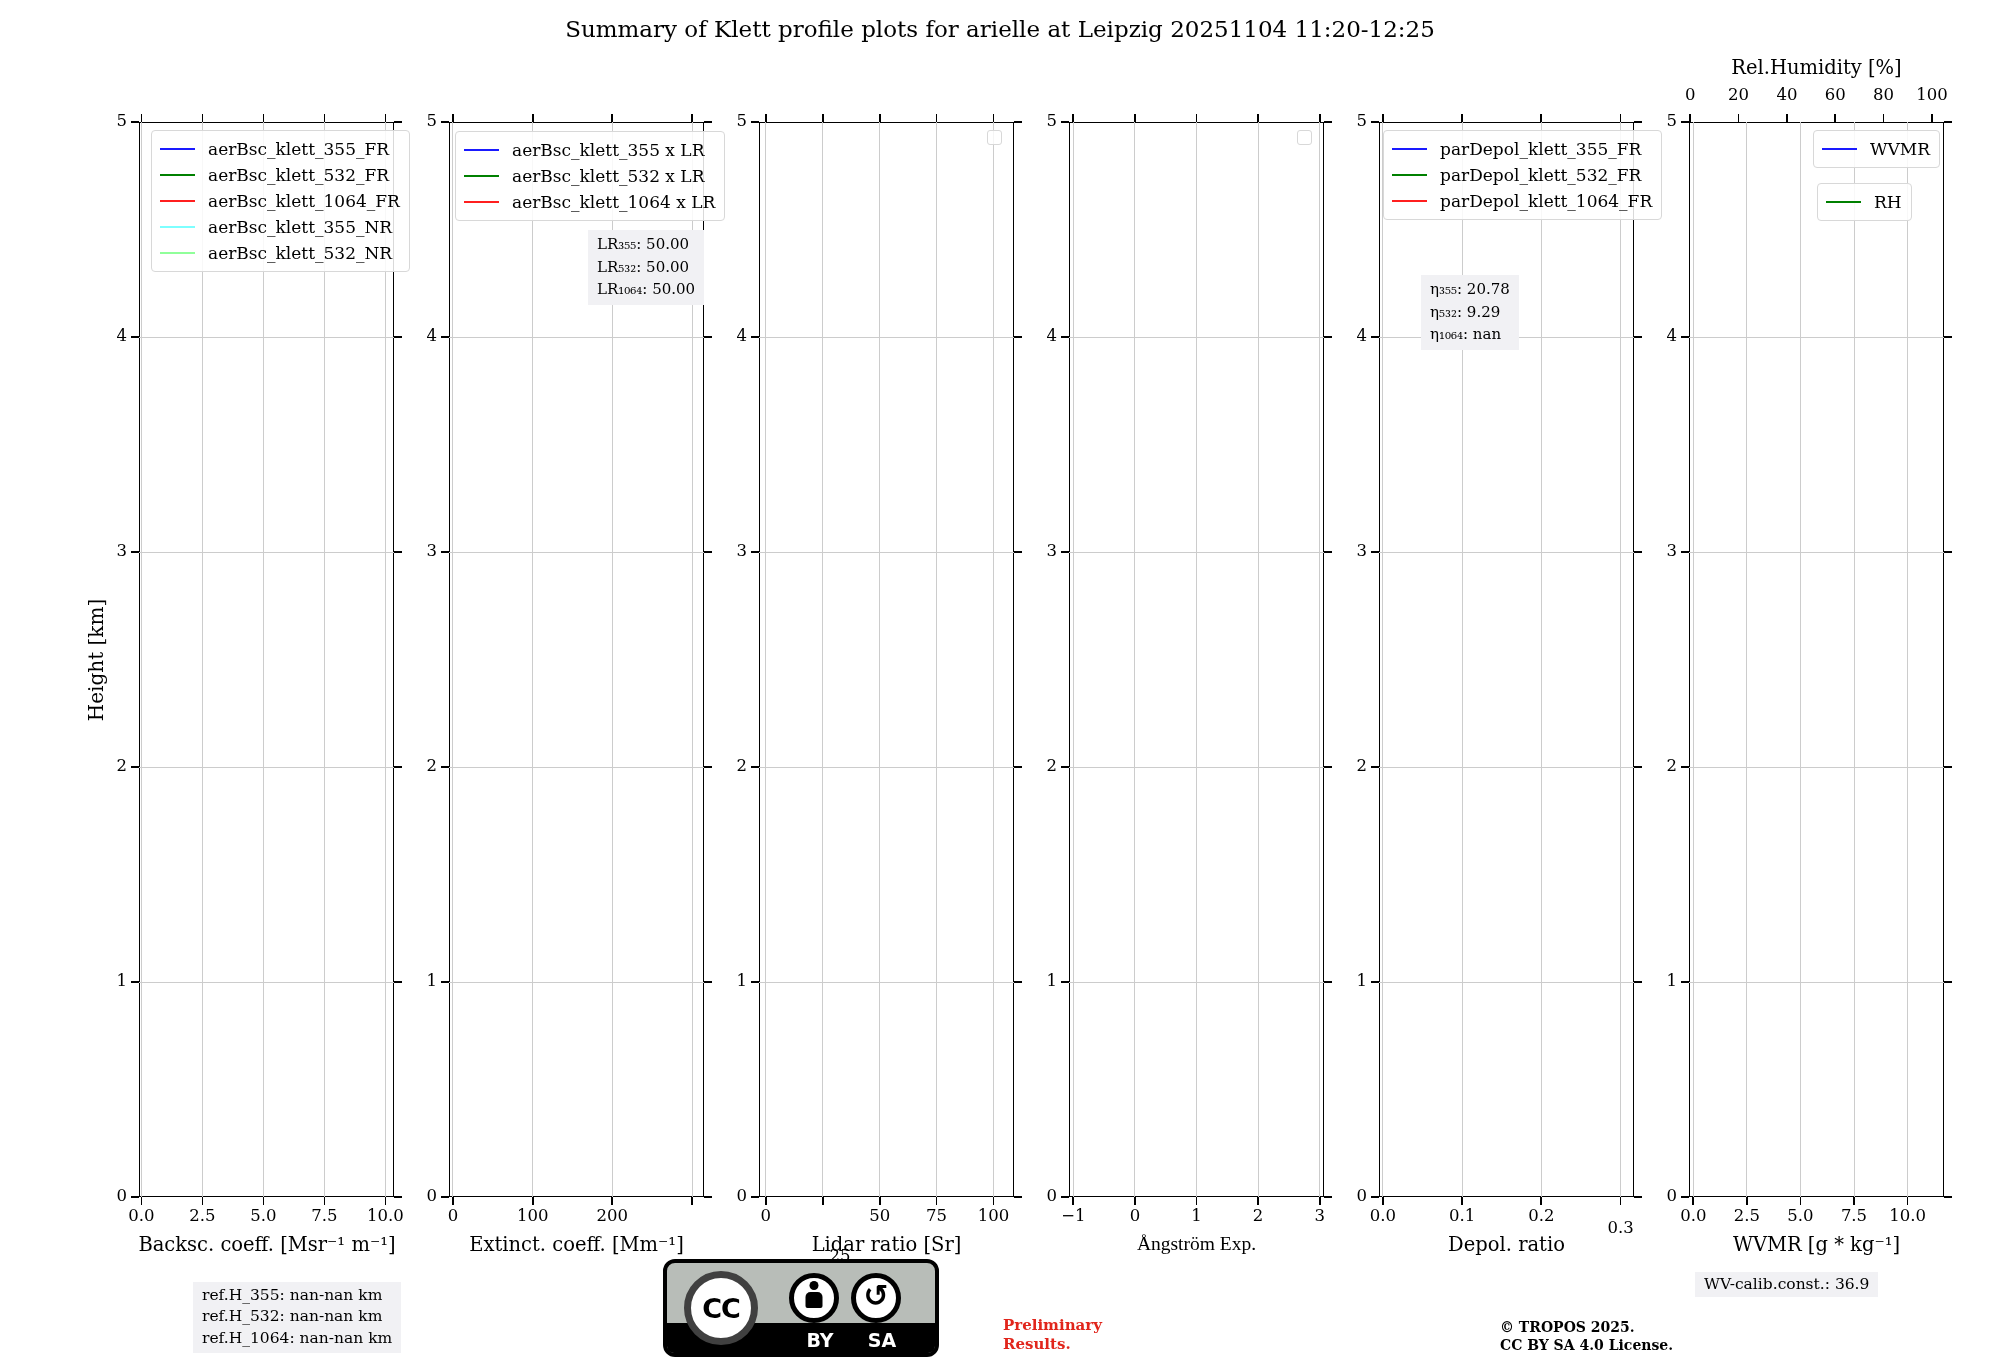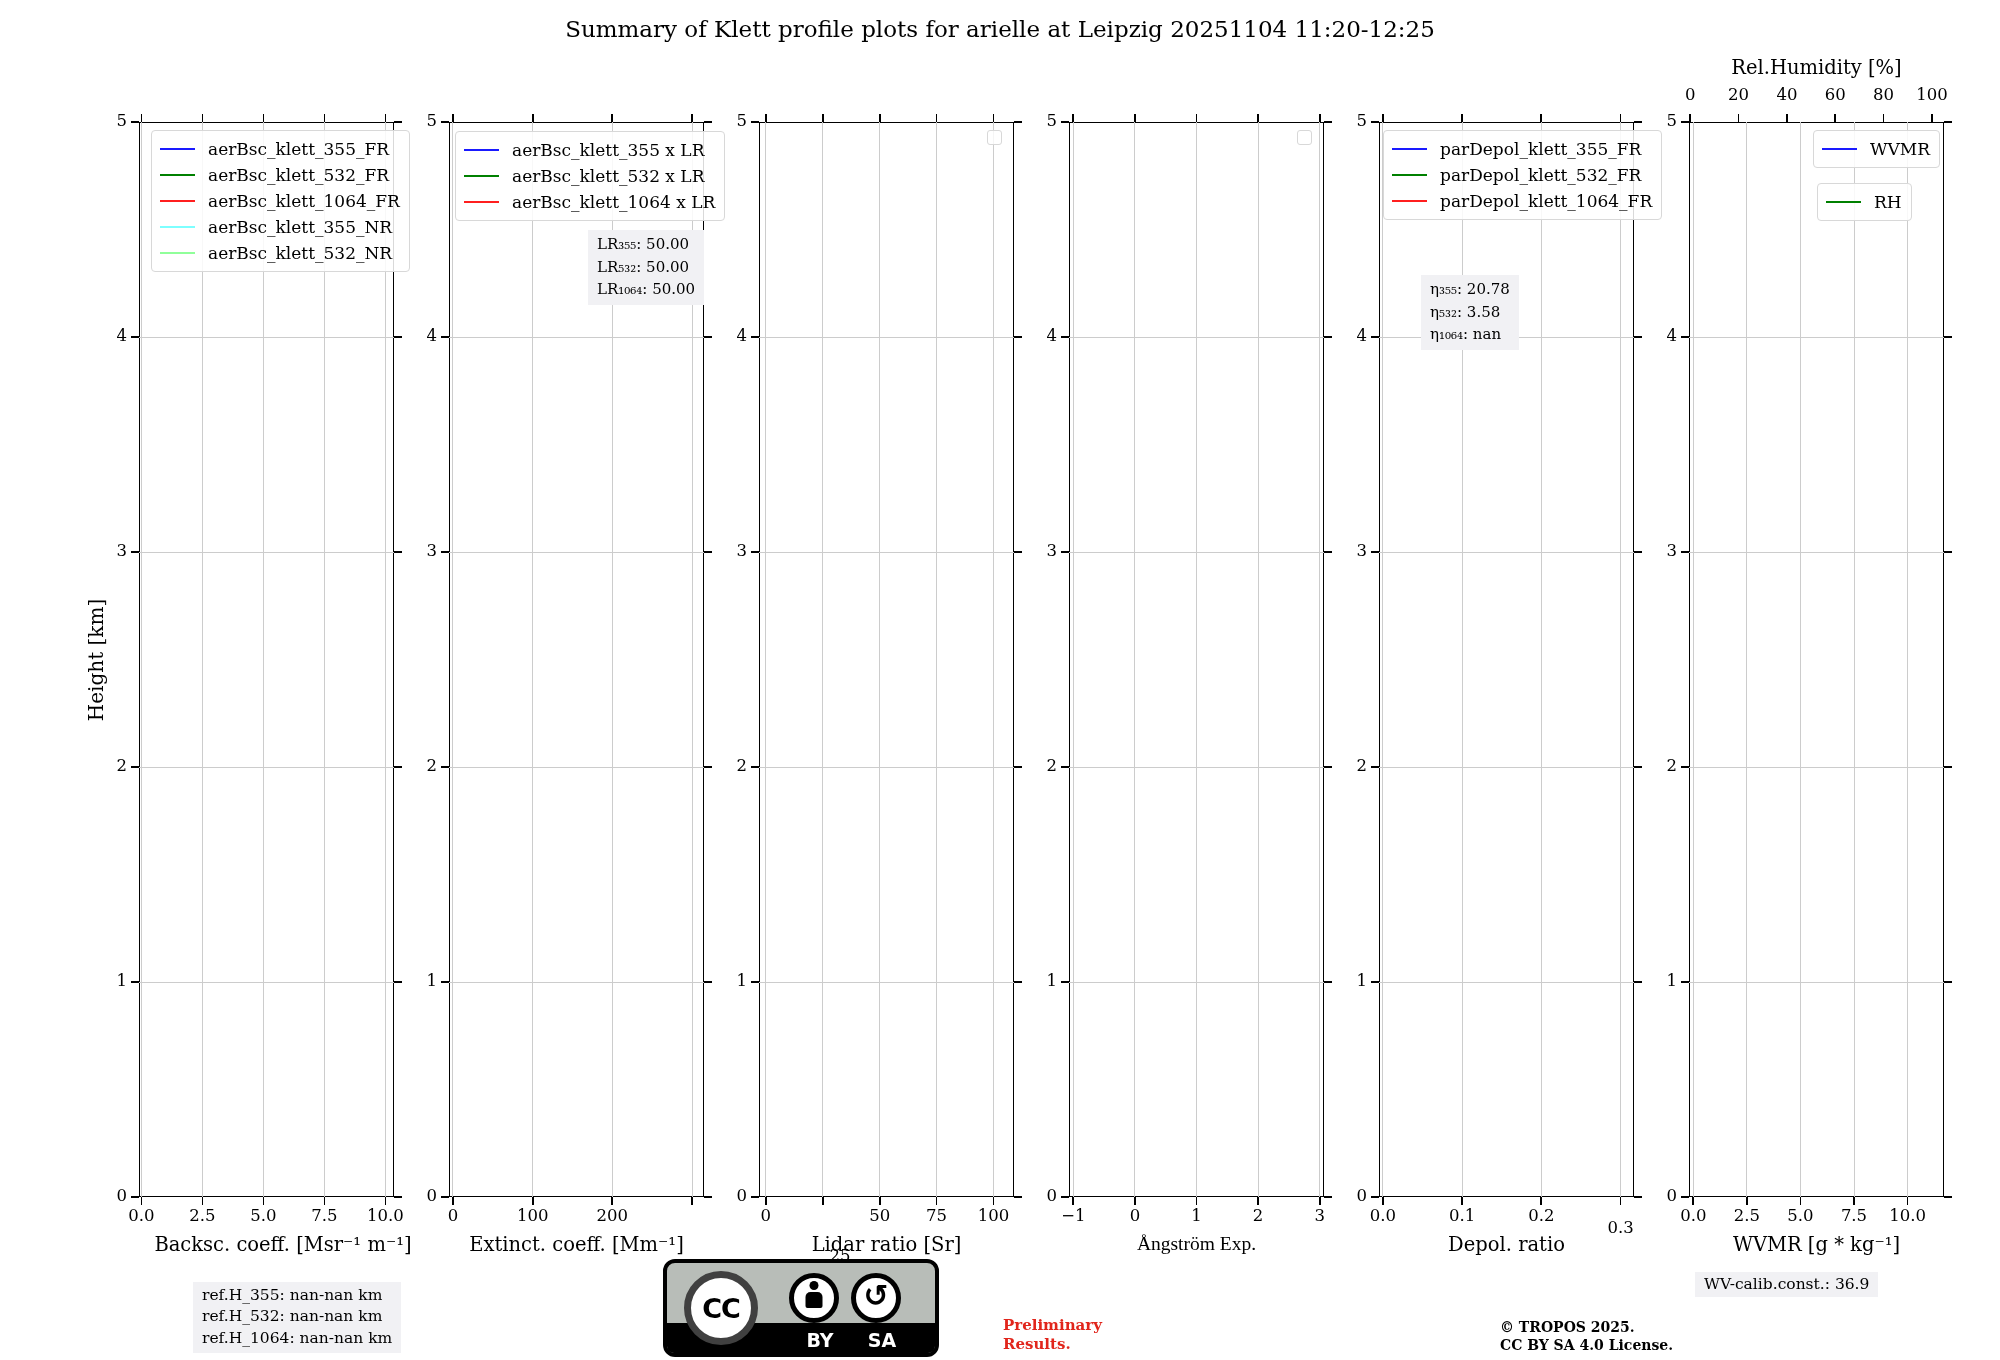--- a/index.html
+++ b/index.html
@@ -102,21 +102,21 @@
         <div class="tick-h" style="top: 429.1px; left: -8px;"></div>
         <div class="tick-h" style="top: 429.1px; left: 255px;"></div>
         <div class="ytick-label" style="top: 419px;">3</div>
         <div class="hgrid" style="top: 214.5px;"></div>
         <div class="tick-h" style="top: 214.1px; left: -8px;"></div>
         <div class="tick-h" style="top: 214.1px; left: 255px;"></div>
         <div class="ytick-label" style="top: 204px;">4</div>
         <div class="tick-h" style="top: -0.9px; left: -8px;"></div>
         <div class="tick-h" style="top: -0.9px; left: 255px;"></div>
         <div class="ytick-label" style="top: -11px;">5</div>
-        <div class="xlabel" style="left: 144px; top: 1111px;">Backsc. coeff. [Msr⁻¹ m⁻¹]</div>
+        <div class="xlabel" style="left: 128px; top: 1111px;">Backsc. coeff. [Msr⁻¹ m⁻¹]</div>
         <div class="legend" style="left: 12px; top: 8px;">
           <div class="legend-row">
             <div class="legend-line" style="border-top-color: rgb(26, 26, 255);"></div>
             <div class="legend-label">aerBsc_klett_355_FR</div>
           </div>
           <div class="legend-row">
             <div class="legend-line" style="border-top-color: rgb(0, 128, 0);"></div>
             <div class="legend-label">aerBsc_klett_532_FR</div>
           </div>
           <div class="legend-row">
@@ -338,21 +338,21 @@
             <div class="legend-line" style="border-top-color: rgb(0, 128, 0);"></div>
             <div class="legend-label">parDepol_klett_532_FR</div>
           </div>
           <div class="legend-row">
             <div class="legend-line" style="border-top-color: rgb(255, 31, 31);"></div>
             <div class="legend-label">parDepol_klett_1064_FR</div>
           </div>
         </div>
         <div class="annot" style="left: 42px; top: 153px;">
           <div class="annot-line">η₃₅₅: 20.78</div>
-          <div class="annot-line">η₅₃₂: 3.58</div>
+          <div class="annot-line">η₅₃₂: 9.29</div>
           <div class="annot-line">η₁₀₆₄: nan</div>
         </div>
       </div>
       <div class="panel" style="left: 1689px; top: 122px;">
         <div class="plot-area"></div>
         <div class="vgrid" style="left: 3.78571px;"></div>
         <div class="tick-v" style="left: 3.38571px; top: 1075px;"></div>
         <div class="xtick-label" style="left: -29.7143px; top: 1084px;">0.0</div>
         <div class="vgrid" style="left: 57.3571px;"></div>
         <div class="tick-v" style="left: 56.9571px; top: 1075px;"></div>

